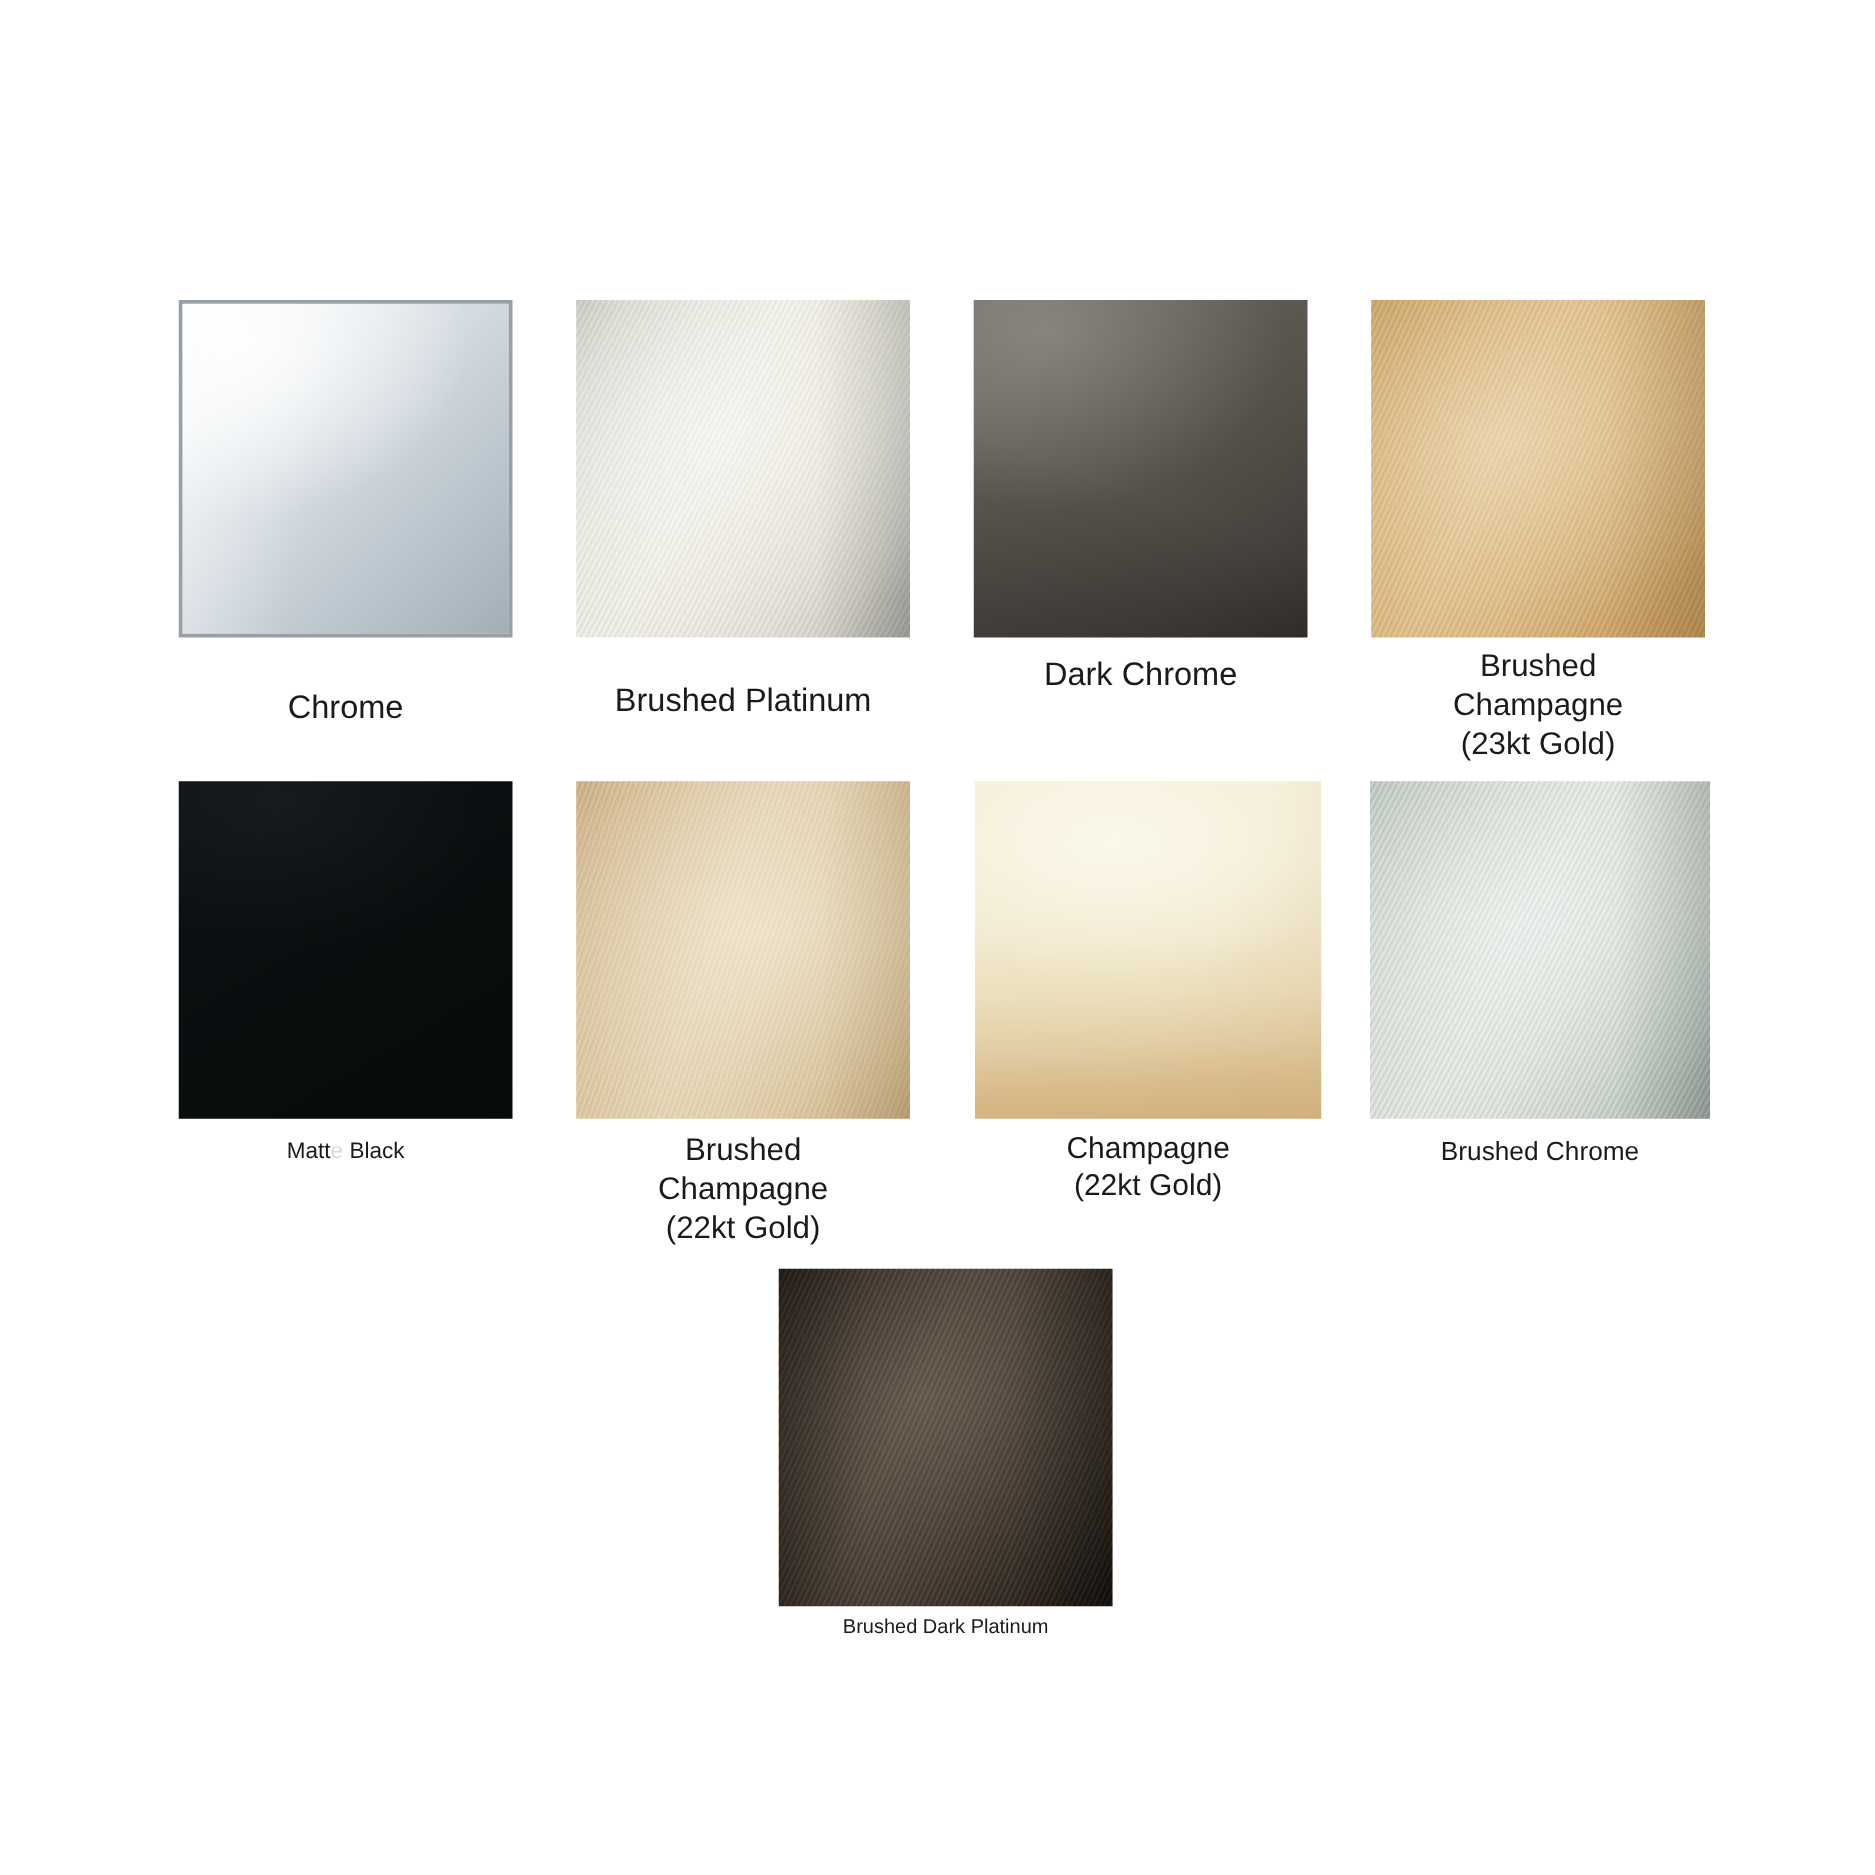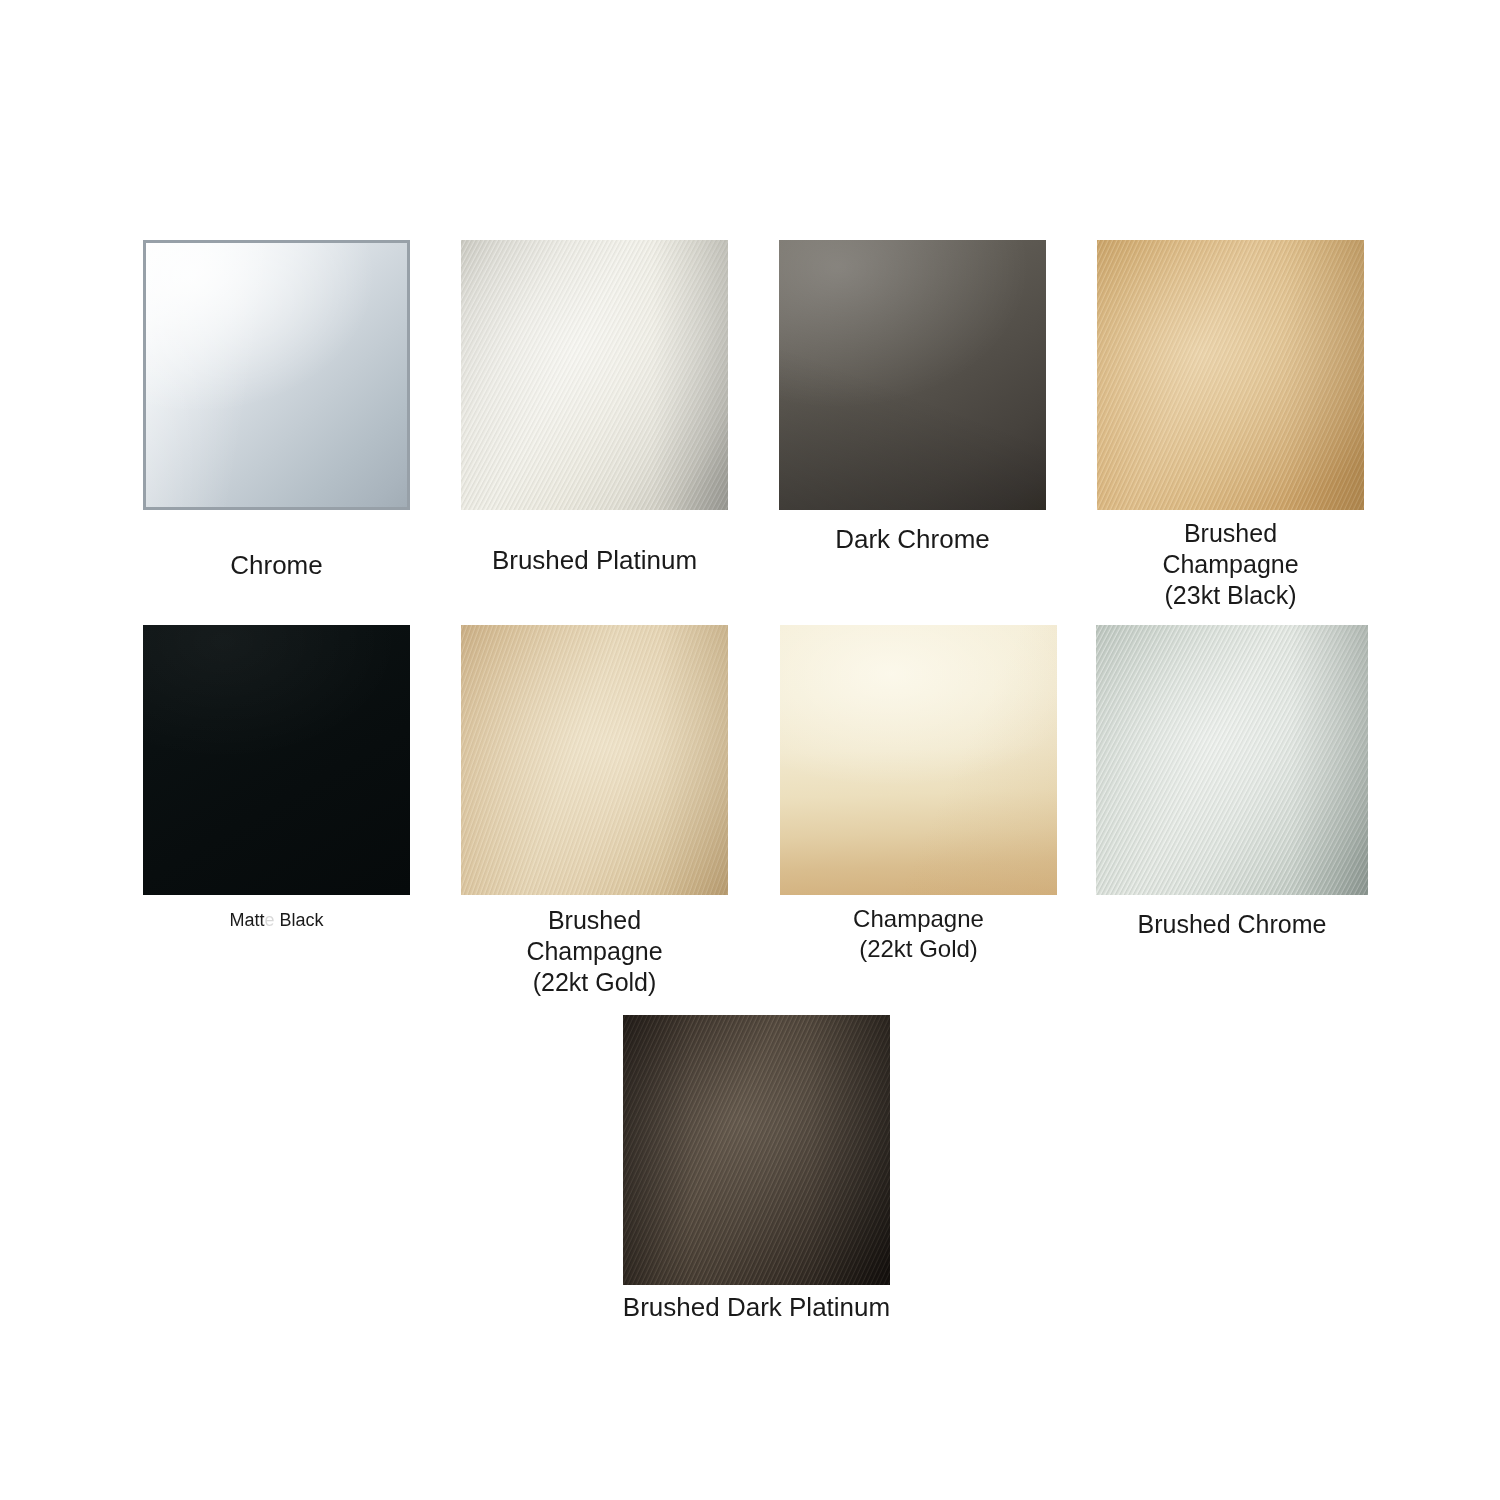--- a/index.html
+++ b/index.html
@@ -314,21 +314,21 @@
       <div class="swatch-tile tile-dark-chrome" style="width: 267px; height: 270px;"></div>
       <div class="swatch-caption" style="top: 284px; font-size: 26px;">
         <span class="caption-line">Dark Chrome</span>
       </div>
     </div>
     <div class="swatch-cell" style="left: 1097px; top: 240px; width: 267px;">
       <div class="swatch-tile tile-brushed-durabrass" style="width: 267px; height: 270px;"></div>
       <div class="swatch-caption" style="top: 278px; font-size: 25px;">
         <span class="caption-line">Brushed</span>
         <span class="caption-line">Champagne</span>
-        <span class="caption-line">(23kt Black)</span>
+        <span class="caption-line">(23kt Gold)</span>
       </div>
     </div>
     <div class="swatch-cell" style="left: 143px; top: 625px; width: 267px;">
       <div class="swatch-tile tile-matte-black" style="width: 267px; height: 270px;"></div>
       <div class="swatch-caption" style="top: 284px; font-size: 18px;">
         <span class="caption-line">Matt<span class="faded-glyph">e</span> Black</span>
       </div>
     </div>
     <div class="swatch-cell" style="left: 461px; top: 625px; width: 267px;">
       <div class="swatch-tile tile-brushed-champagne" style="width: 267px; height: 270px;"></div>
@@ -340,23 +340,23 @@
     </div>
     <div class="swatch-cell" style="left: 780px; top: 625px; width: 277px;">
       <div class="swatch-tile tile-champagne" style="width: 277px; height: 270px;"></div>
       <div class="swatch-caption" style="top: 279px; font-size: 24px;">
         <span class="caption-line">Champagne</span>
         <span class="caption-line">(22kt Gold)</span>
       </div>
     </div>
     <div class="swatch-cell" style="left: 1096px; top: 625px; width: 272px;">
       <div class="swatch-tile tile-brushed-chrome" style="width: 272px; height: 270px;"></div>
-      <div class="swatch-caption" style="top: 284px; font-size: 25px;">
+      <div class="swatch-caption" style="top: 284px; font-size: 21px;">
         <span class="caption-line">Brushed Chrome</span>
       </div>
     </div>
     <div class="swatch-cell" style="left: 623px; top: 1015px; width: 267px;">
       <div class="swatch-tile tile-brushed-dark-platinum" style="width: 267px; height: 270px;"></div>
-      <div class="swatch-caption" style="top: 277px; font-size: 26px;">
+      <div class="swatch-caption" style="top: 277px; font-size: 16px;">
         <span class="caption-line">Brushed Dark Platinum</span>
       </div>
     </div>
   </div>
 
 </body></html>

